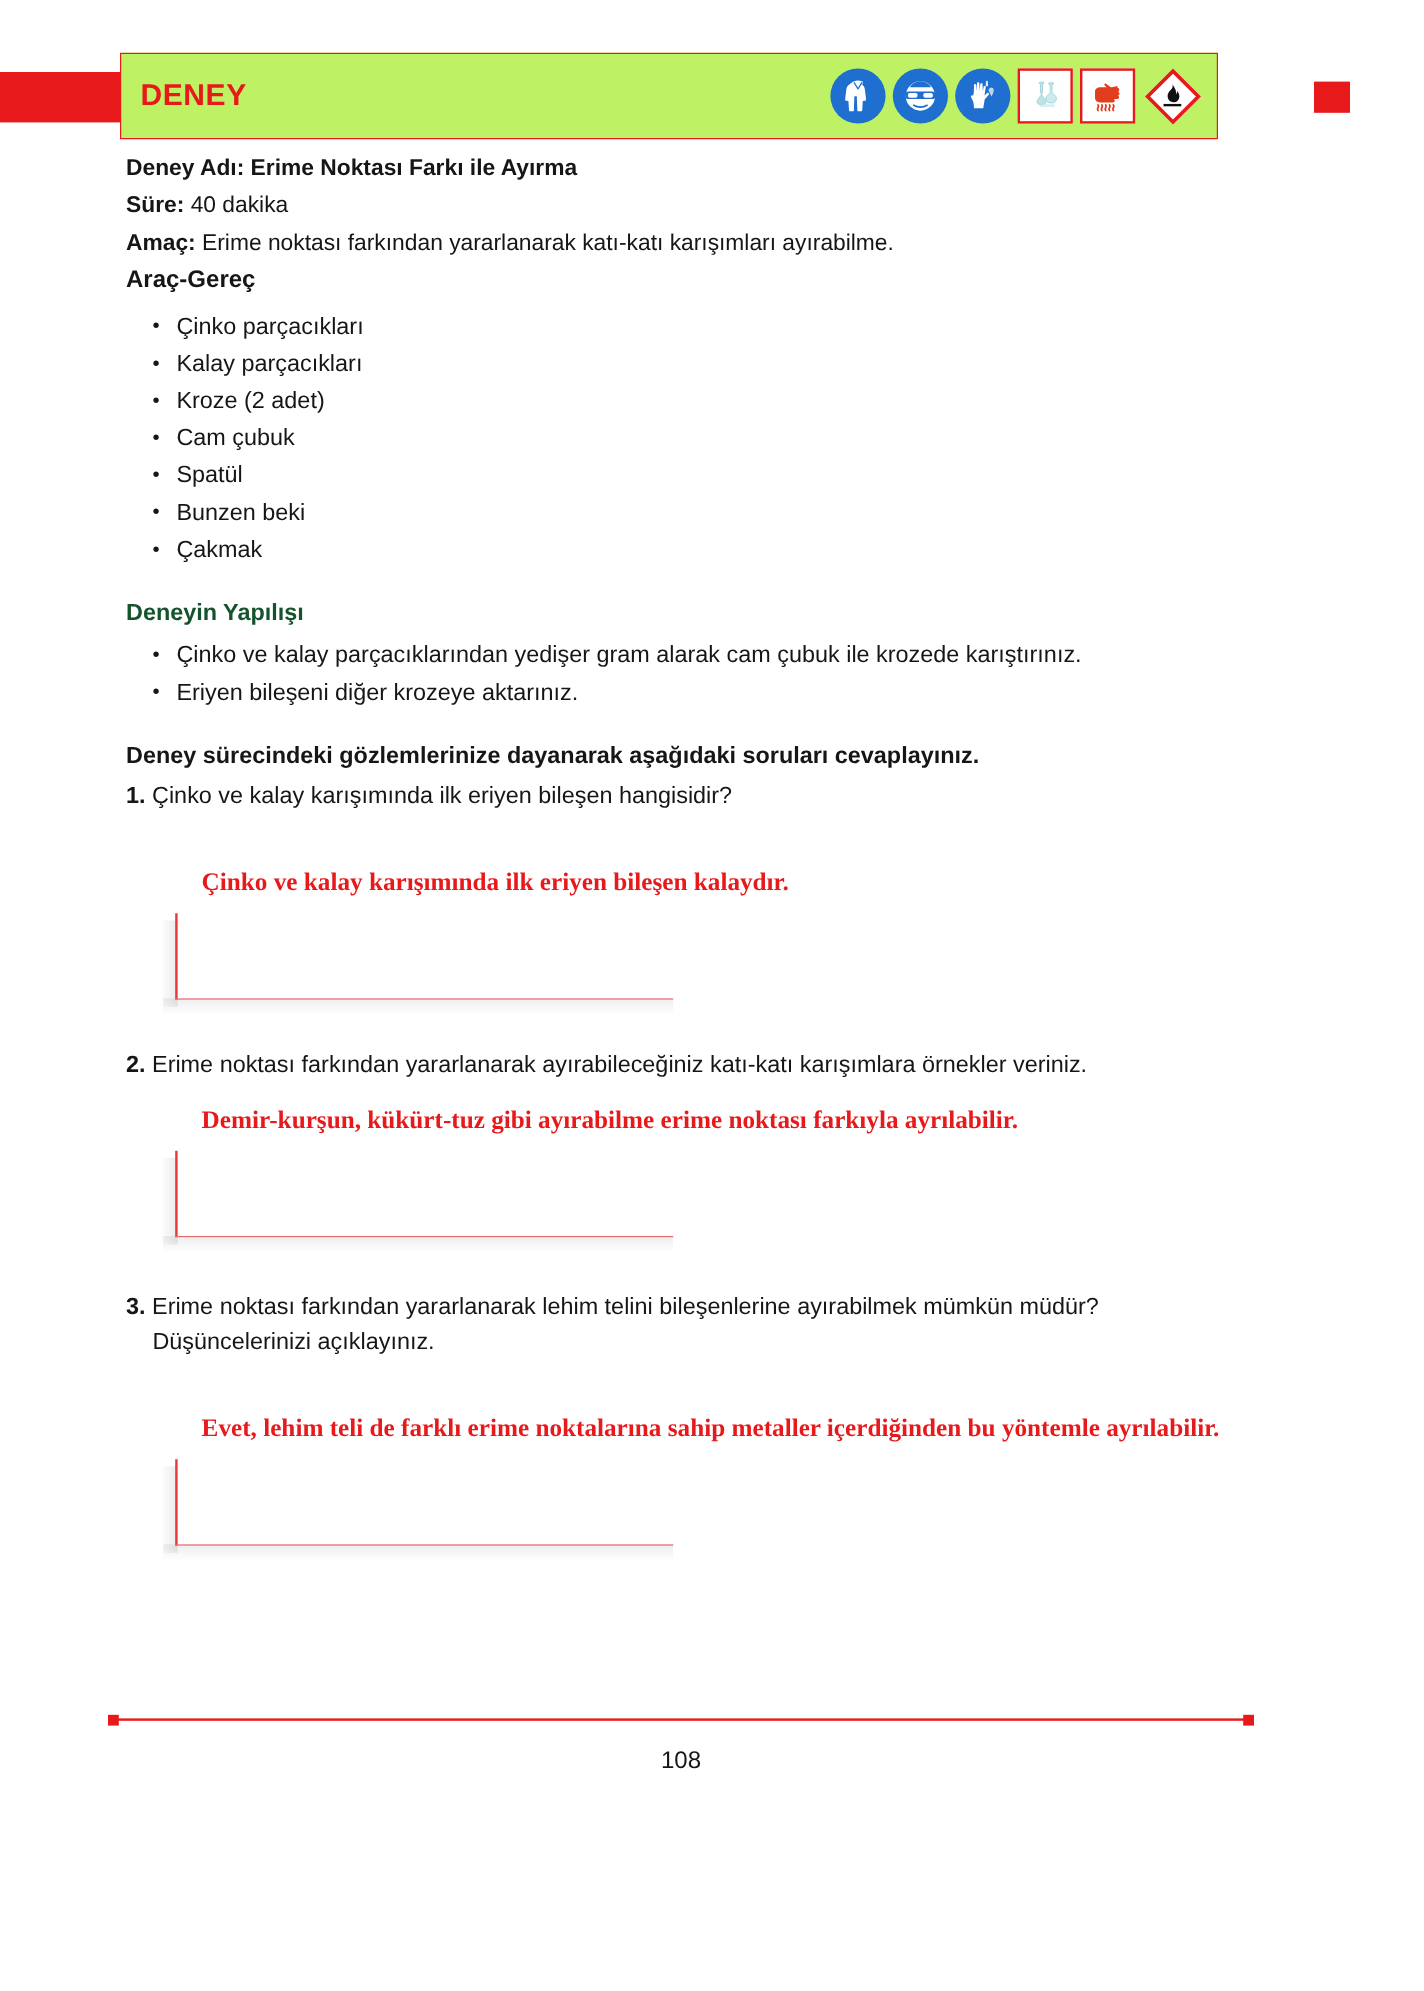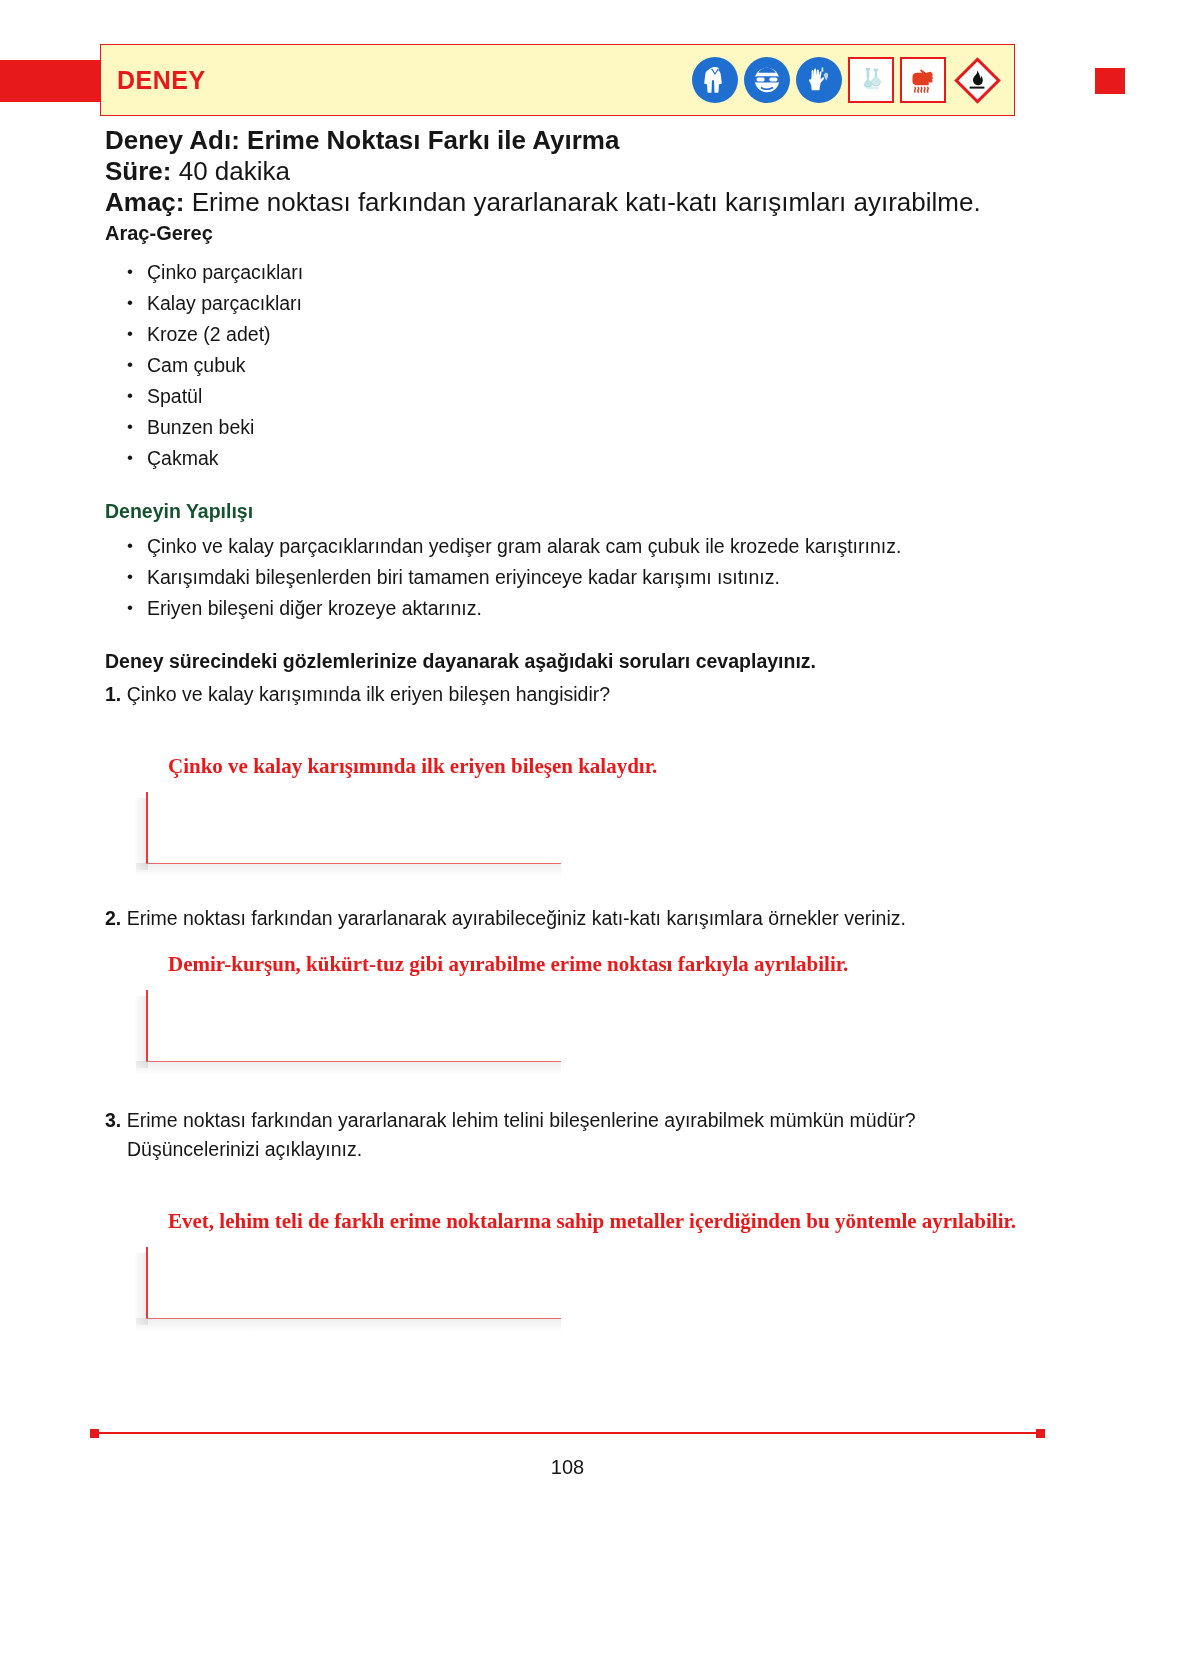--- a/index.html
+++ b/index.html
@@ -47,21 +47,21 @@
     background: #e8191b;
   }
   .header-box {
     position: absolute;
     left: 100px;
     top: 0;
     width: 915px;
     height: 72px;
     border: 1.6px solid #e8191b;
     box-sizing: border-box;
-    background: #fef9c3;
+    background: #bef264;
   }
   .header-title {
     position: absolute;
     left: 16px;
     top: 50%;
     transform: translateY(-50%);
     font-size: 25px;
     font-weight: bold;
     color: #e8191b;
     letter-spacing: 0.5px;
@@ -125,21 +125,21 @@
   }
 
   
   .content {
     position: absolute;
     left: 105px;
     top: 125px;
     width: 940px;
   }
   .meta-line {
-    font-size: 26px;
+    font-size: 19px;
     line-height: 31px;
     color: #161616;
   }
   .meta-line b { font-weight: bold; }
   .subhead {
     font-size: 20px;
     line-height: 31px;
     font-weight: bold;
   }
 
@@ -383,21 +383,20 @@
       <li>Cam çubuk</li>
       <li>Spatül</li>
       <li>Bunzen beki</li>
       <li>Çakmak</li>
     </ul>
 
     <div class="section-red">Deneyin Yapılışı</div>
 
     <ul class="bullets">
       <li>Çinko ve kalay parçacıklarından yedişer gram alarak cam çubuk ile krozede karıştırınız.</li>
-      <li>Karışımdaki bileşenlerden biri tamamen eriyinceye kadar karışımı ısıtınız.</li>
       <li>Eriyen bileşeni diğer krozeye aktarınız.</li>
     </ul>
 
     <div class="bold-prompt">Deney sürecindeki gözlemlerinize dayanarak aşağıdaki soruları cevaplayınız.</div>
 
     <div class="question">
       <span class="qnum">1.</span>
       <span>Çinko ve kalay karışımında ilk eriyen bileşen hangisidir?</span>
     </div>
     <div class="answer-block">

